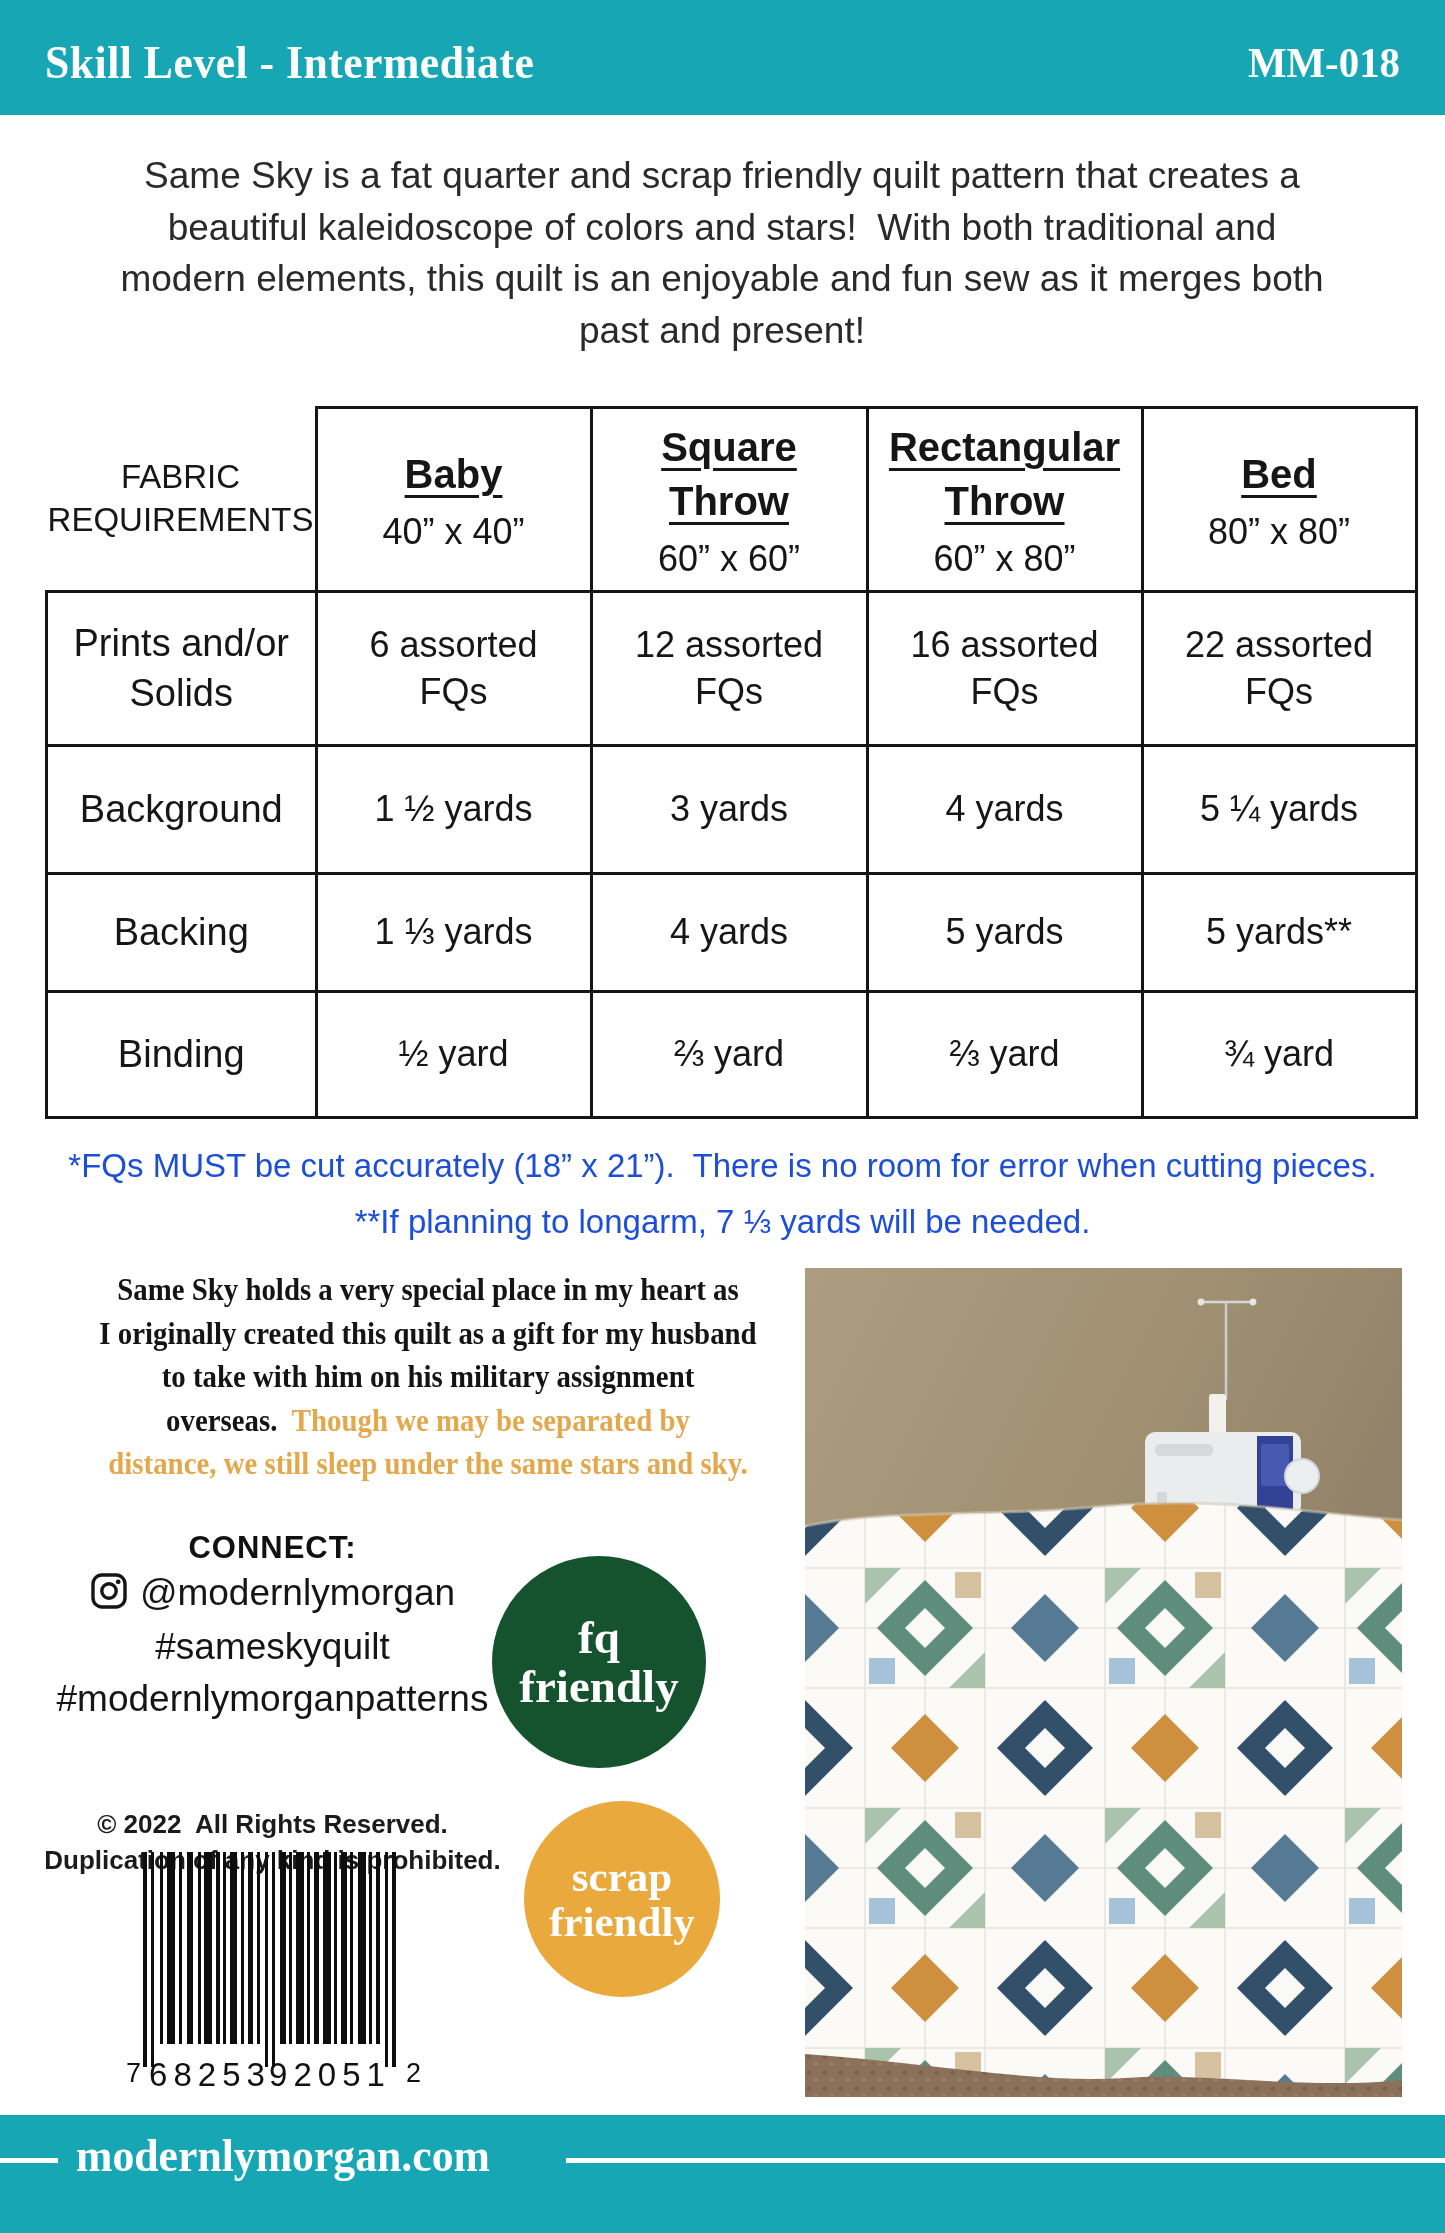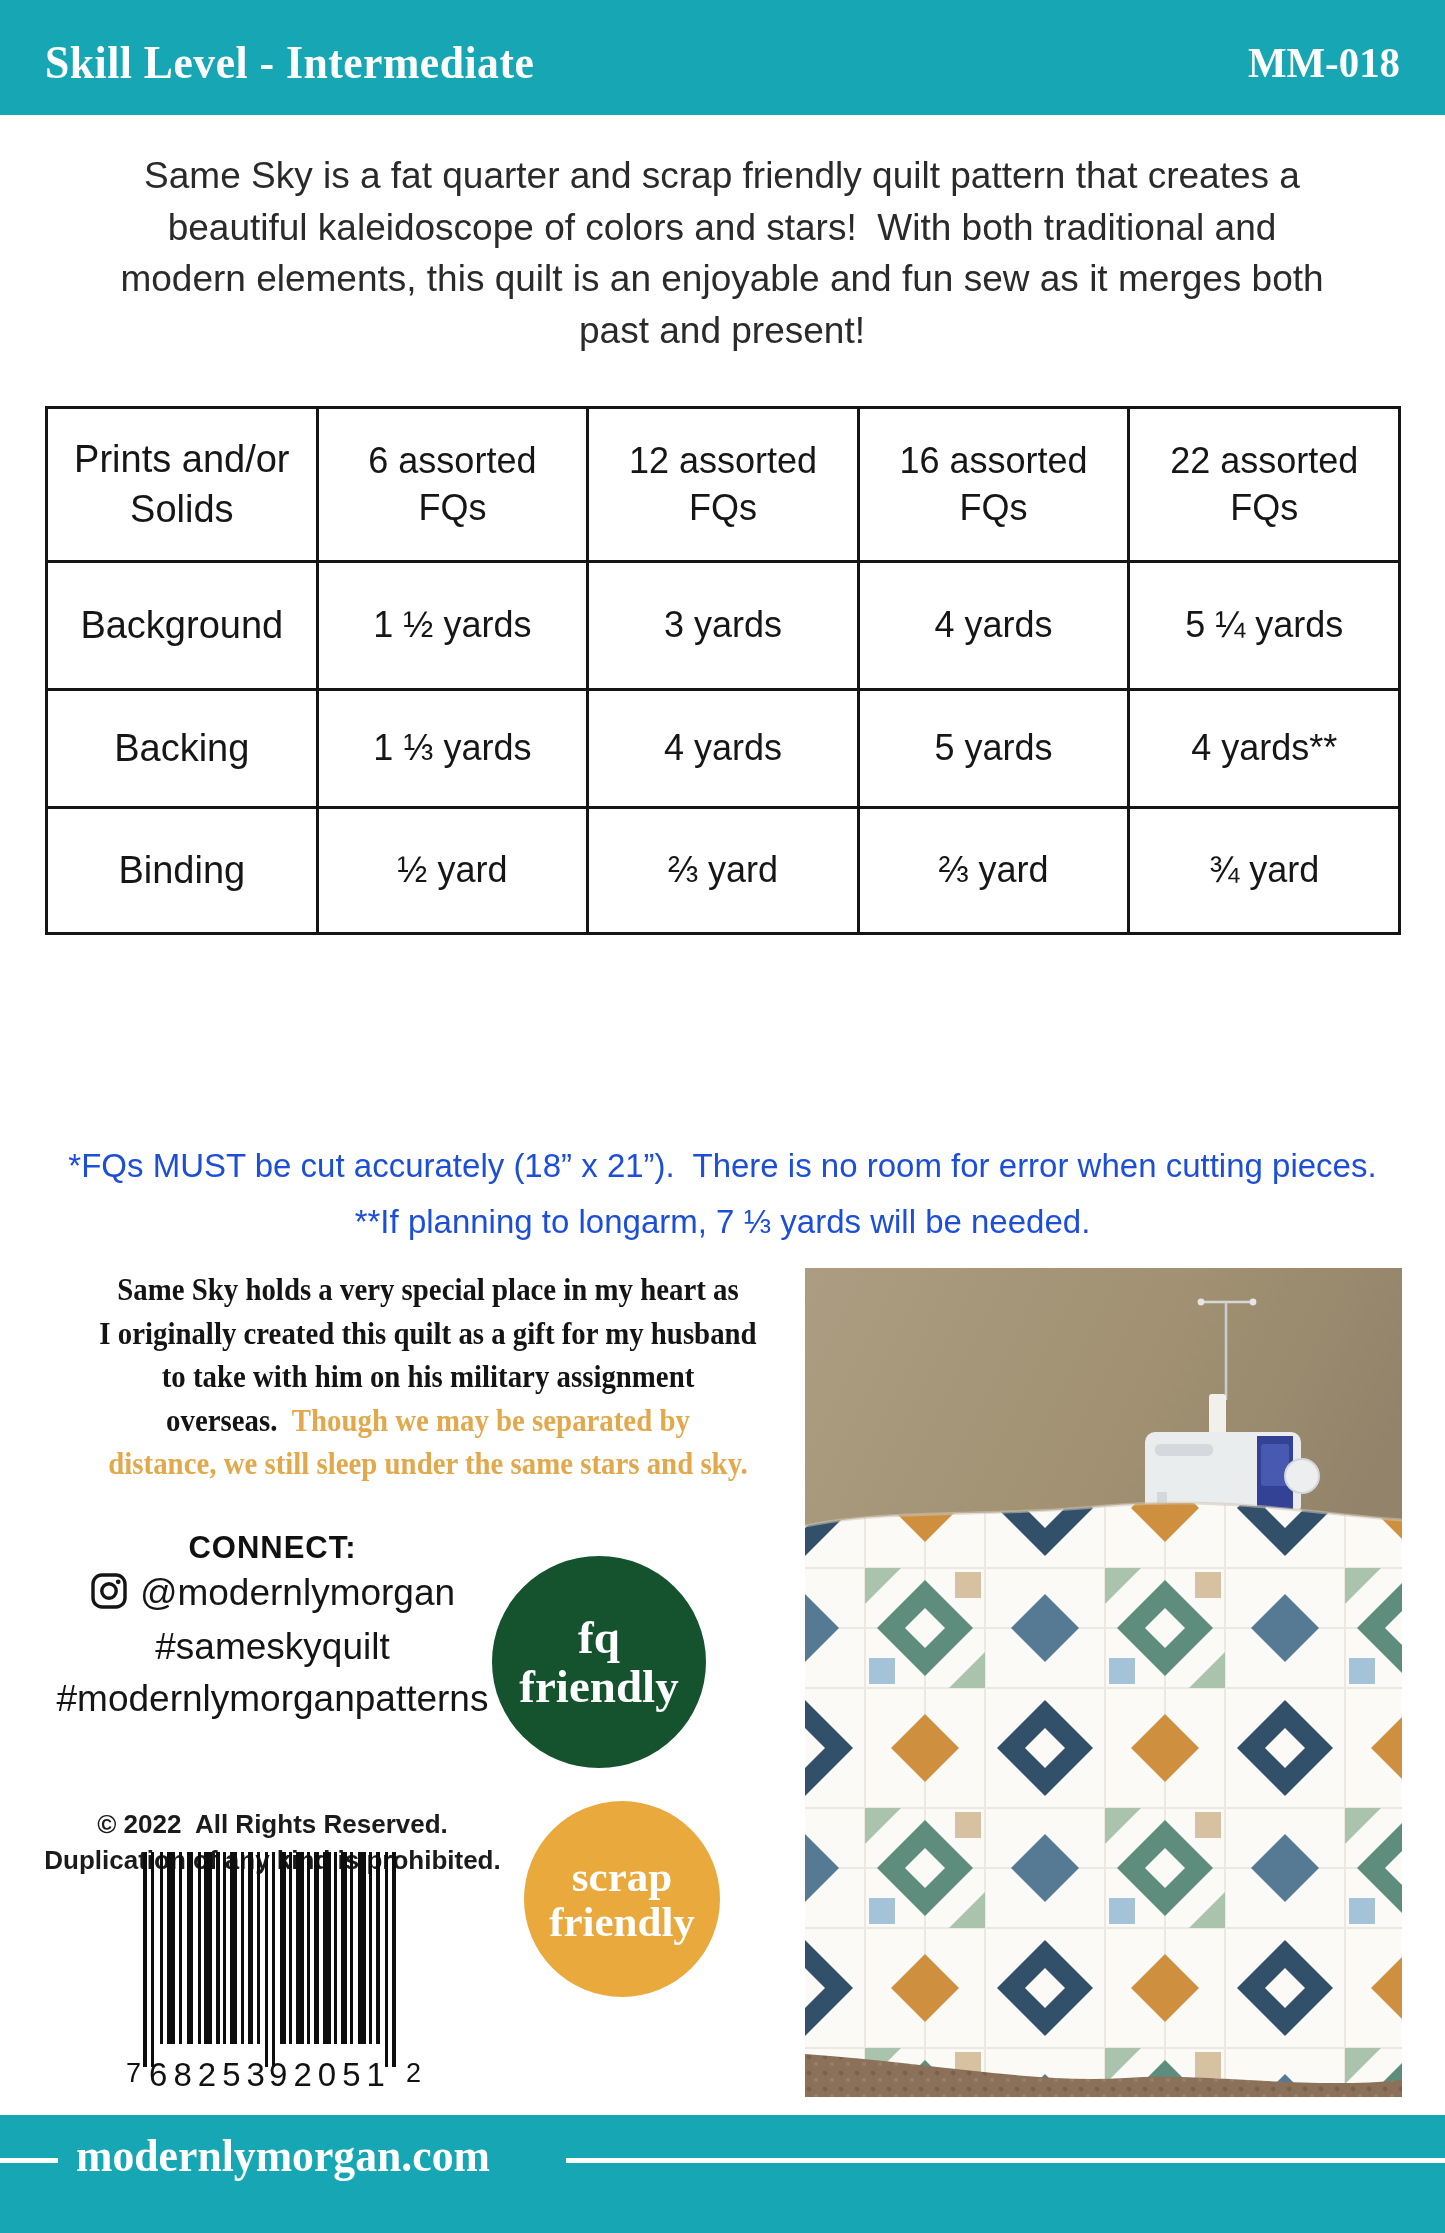--- a/index.html
+++ b/index.html
@@ -87,20 +87,42 @@
   <div class="patno">MM-018</div>
 </div>
 
 <div class="abs intro center preline">Same Sky is a fat quarter and scrap friendly quilt pattern that creates a
 beautiful kaleidoscope of colors and stars!&nbsp; With both traditional and
 modern elements, this quilt is an enjoyable and fun sew as it merges both
 past and present!</div>
 
 <table class="req">
   <tbody>
+      <tr style="height:184px;">
+    <td class="corner preline" style="width:268px;">FABRIC
+REQUIREMENTS</td>
+    <td style="width:272px;">
+      <div class="col-title preline">Baby</div>
+      <div class="col-size">40” x 40”</div>
+    </td>
+    <td style="width:273px;">
+      <div class="col-title preline">Square
+Throw</div>
+      <div class="col-size">60” x 60”</div>
+    </td>
+    <td style="width:272px;">
+      <div class="col-title preline">Rectangular
+Throw</div>
+      <div class="col-size">60” x 80”</div>
+    </td>
+    <td style="width:271px;">
+      <div class="col-title preline">Bed</div>
+      <div class="col-size">80” x 80”</div>
+    </td>
+  </tr>
   <tr style="height:154px;">
     <td class="row-label preline">Prints and/or
 Solids</td>
     <td class="cellval preline">6 assorted
 FQs</td>
     <td class="cellval preline">12 assorted
 FQs</td>
     <td class="cellval preline">16 assorted
 FQs</td>
     <td class="cellval preline">22 assorted
@@ -111,21 +133,21 @@
     <td class="cellval">1 ½ yards</td>
     <td class="cellval">3 yards</td>
     <td class="cellval">4 yards</td>
     <td class="cellval">5 ¼ yards</td>
   </tr>
   <tr style="height:118px;">
     <td class="row-label">Backing</td>
     <td class="cellval">1 ⅓ yards</td>
     <td class="cellval">4 yards</td>
     <td class="cellval">5 yards</td>
-    <td class="cellval">4 yards**</td>
+    <td class="cellval">5 yards**</td>
   </tr>
   <tr style="height:126px;">
     <td class="row-label">Binding</td>
     <td class="cellval">½ yard</td>
     <td class="cellval">⅔ yard</td>
     <td class="cellval">⅔ yard</td>
     <td class="cellval">¾ yard</td>
   </tr>
 </tbody>
   </table>

